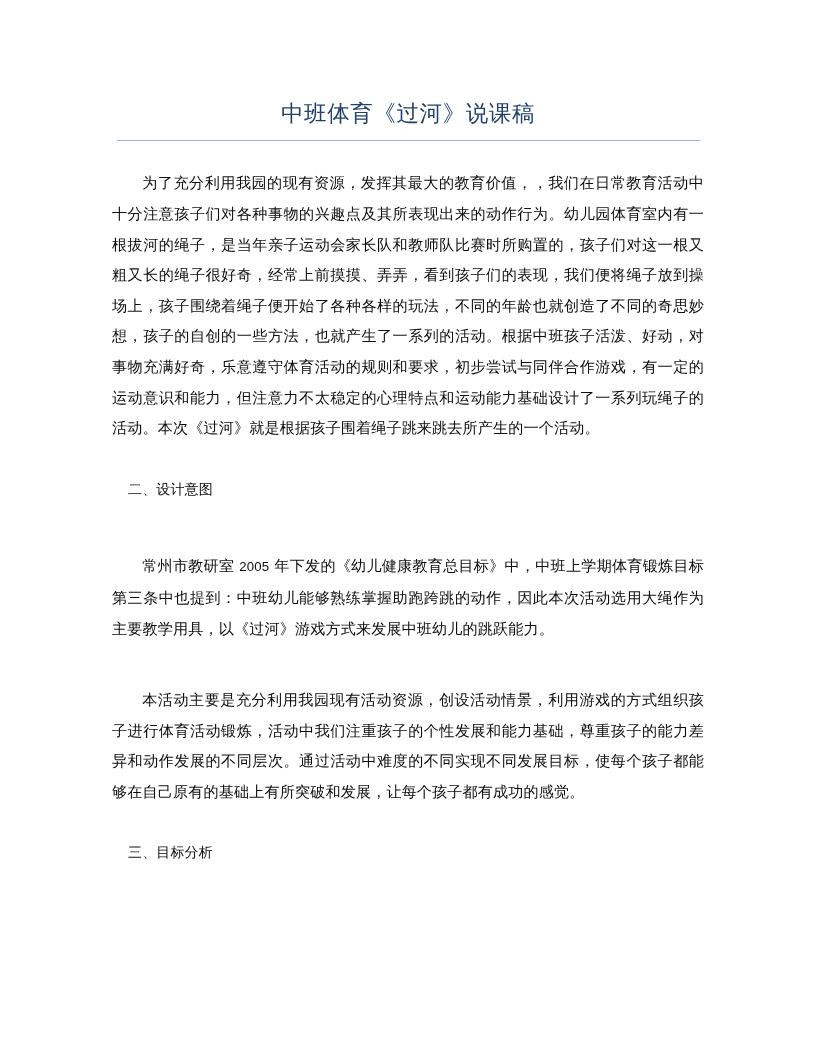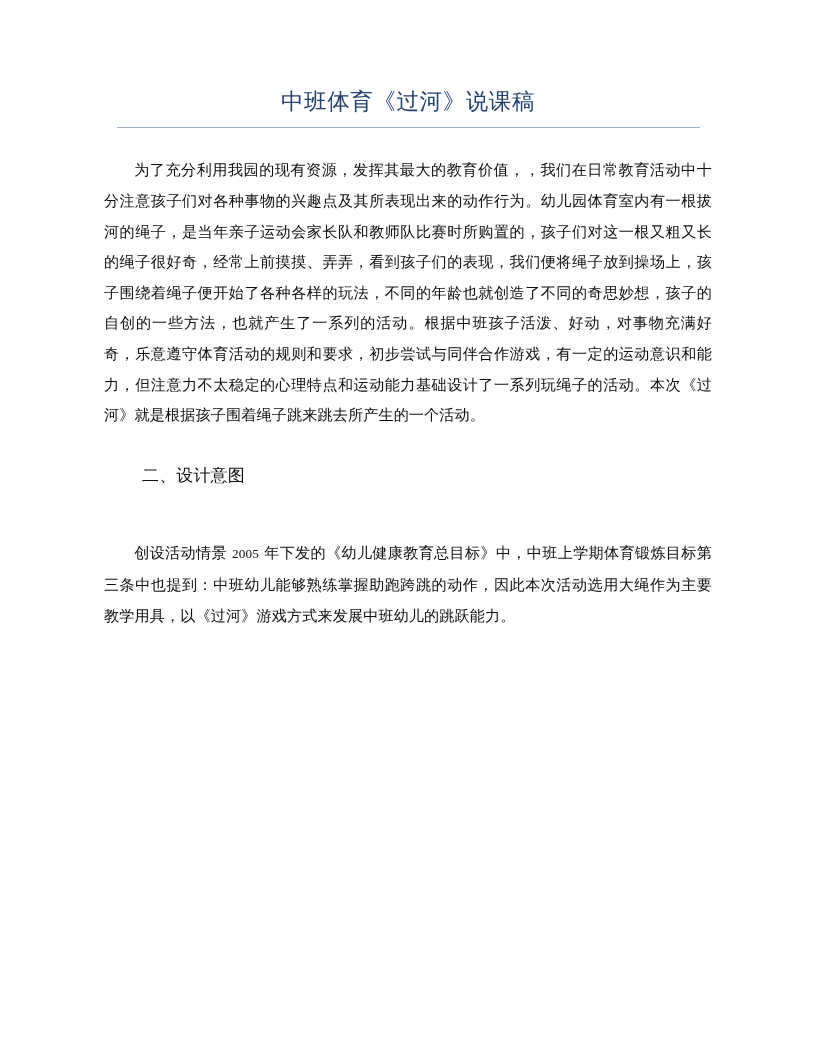--- a/index.html
+++ b/index.html
@@ -23,21 +23,21 @@
     height: 1056px;
     box-sizing: border-box;
     background: #ffffff;
   }
 
   
   .title-block {
     padding-top: 86px;
   }
   .doc-title {
-    margin: 0;
+    margin: 12px;
     text-align: center;
     font-weight: 400;
     font-size: 22.5px;
     line-height: 1.35;
     letter-spacing: 0.6px;
     color: #22406c;
     font-family: "DejaVu Sans", "Liberation Sans", sans-serif;
   }
   .title-rule {
     width: 583px;
@@ -48,51 +48,50 @@
   }
 
   
   .content {
     margin: 0;
     padding: 0 100px 0 100px;
     box-sizing: border-box;
   }
 
   p.para {
-    margin: 4px;
+    margin: 12px;
     padding: 0;
     font-size: 15.1px;
     line-height: 30.6px;
     text-align: justify;
     text-justify: inter-ideograph;
     text-indent: 2em;
     letter-spacing: 0.15px;
     color: #0d0d0d;
   }
 
   p.para.first { margin-top: 27px; }
 
   p.heading {
-    margin: 8px;
+    margin: 0;
     padding: 0;
-    font-size: 17px;
+    font-size: 14px;
     line-height: 30.6px;
     text-indent: 2em;
     letter-spacing: 0.15px;
     color: #0d0d0d;
-    font-family: Liberation Serif, serif;
   }
 
   
   .gap-sm { height: 17px; }
   .gap-md { height: 18px; }
 
   
   .num {
-    font-family: Liberation Serif, serif;
+    font-family: Liberation Sans, sans-serif;
     font-size: 13.2px;
   }
 </style>
 </head>
 <body>
 
 <div class="page">
 
   <div class="title-block">
     <h1 class="doc-title">中班体育《过河》说课稿</h1>
@@ -105,27 +104,29 @@
 
     <div class="gap-md"></div>
 
     <p class="heading">二、设计意图</p>
 
     <div class="gap-md"></div>
 
 
     <div class="gap-sm"></div>
 
-    <p class="para"><span>创设活动情景 </span><span class="num">2005</span><span> 年下发的《幼儿健康教育总目标》中，中班上学期体育锻炼目标第三条中也提到：中班幼儿能够熟练掌握助跑跨跳的动作，因此本次活动选用大绳作为主要教学用具，以《过河》游戏方式来发展中班幼儿的跳跃能力。</span></p>
+    <p class="para"><span>常州市教研室 </span><span class="num">2005</span><span> 年下发的《幼儿健康教育总目标》中，中班上学期体育锻炼目标第三条中也提到：中班幼儿能够熟练掌握助跑跨跳的动作，因此本次活动选用大绳作为主要教学用具，以《过河》游戏方式来发展中班幼儿的跳跃能力。</span></p>
 
     <div class="gap-sm"></div>
 
+    <p class="para">本活动主要是充分利用我园现有活动资源，创设活动情景，利用游戏的方式组织孩子进行体育活动锻炼，活动中我们注重孩子的个性发展和能力基础，尊重孩子的能力差异和动作发展的不同层次。通过活动中难度的不同实现不同发展目标，使每个孩子都能够在自己原有的基础上有所突破和发展，让每个孩子都有成功的感觉。</p>
 
     <div class="gap-md"></div>
 
+    <p class="heading">三、目标分析</p>
 
     <div class="gap-md"></div>
 
 
     <div class="gap-sm"></div>
 
 
   </div>
 </div>
 

